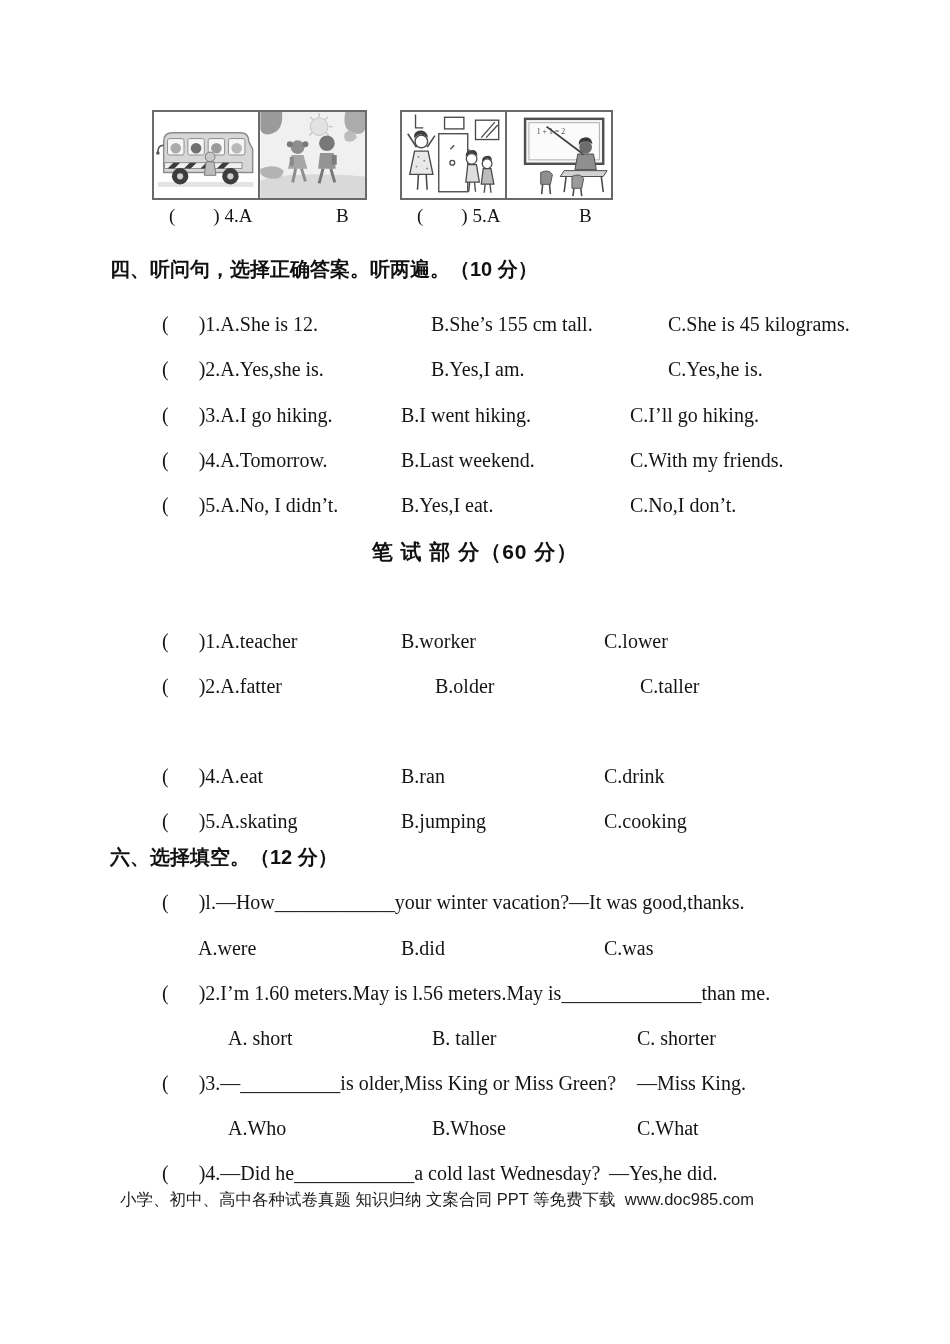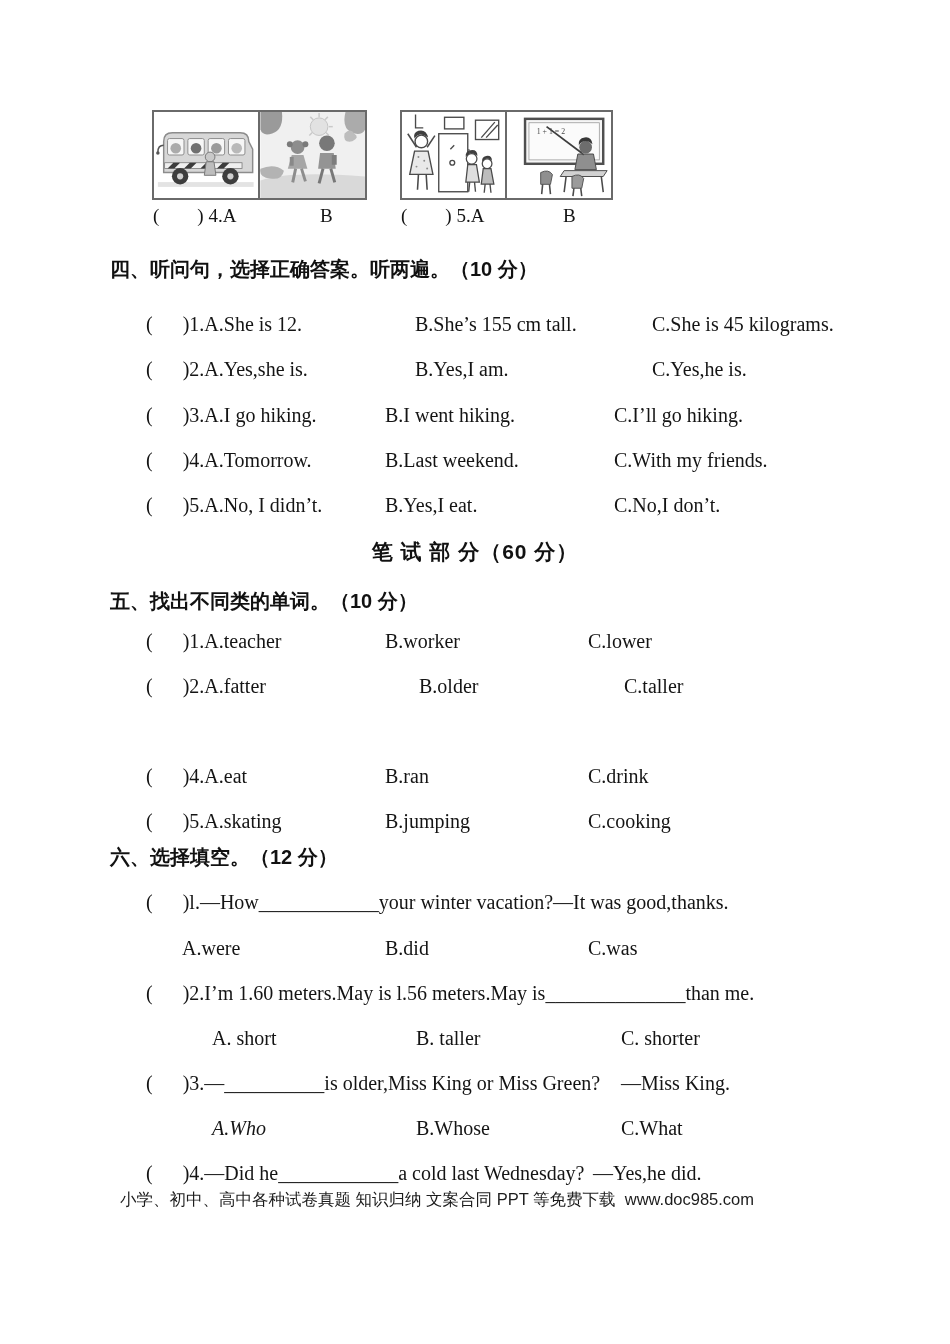--- a/index.html
+++ b/index.html
@@ -23,21 +23,21 @@
     flex:1 1 50%;
     border-right:2px solid #6a6a6a;
     box-sizing:border-box;
     overflow:hidden;
     background:#fff;
   }
   .pic-cell:last-child { border-right:none; }
   .pic-cell svg { display:block; width:100%; height:100%; }
 
   
-  .row { position:absolute; left:0; width:780px; height:22px; }
+  .row { position:absolute; left:16px; width:780px; height:22px; }
   .cell {
     position:absolute; top:0;
     font-size:20px; line-height:20px;
     white-space:pre;
     color:#141414;
   }
   .caption .cell { font-size:19px; }
   .cn-header {
     position:absolute; left:110px;
     font-family:"Liberation Sans", sans-serif;
@@ -239,21 +239,20 @@
     <span class="cell" style="left:614px;">C.With my friends.</span>
   </div>
   <div class="row" style="top:495px;font-family:Liberation Serif, serif;">
     <span class="cell" style="left:146px;">(      )5.A.No, I didn’t.</span>
     <span class="cell" style="left:385px;">B.Yes,I eat.</span>
     <span class="cell" style="left:614px;">C.No,I don’t.</span>
   </div>
 
   <div class="center-header" style="top:539px;">笔 试 部 分（60 分）</div>
 
-  <div class="cn-header" style="top:589px;">五、找出不同类的单词。（10 分）</div>
 
   <div class="row" style="top:631px;">
     <span class="cell" style="left:146px;">(      )1.A.teacher</span>
     <span class="cell" style="left:385px;">B.worker</span>
     <span class="cell" style="left:588px;">C.lower</span>
   </div>
   <div class="row" style="top:676px;">
     <span class="cell" style="left:146px;">(      )2.A.fatter</span>
     <span class="cell" style="left:419px;">B.older</span>
     <span class="cell" style="left:624px;">C.taller</span>
@@ -288,21 +287,21 @@
     <span class="cell" style="left:212px;">A. short</span>
     <span class="cell" style="left:416px;">B. taller</span>
     <span class="cell" style="left:621px;">C. shorter</span>
   </div>
 
   <div class="row" style="top:1073px;">
     <span class="cell" style="left:146px;">(      )3.—__________is older,Miss King or Miss Green?</span>
     <span class="cell" style="left:621px;">—Miss King.</span>
   </div>
   <div class="row" style="top:1118px;">
-    <span class="cell" style="left:212px;font-style:italic;">A.Who</span>
+    <span class="cell" style="left:212px;">A.Who</span>
     <span class="cell" style="left:416px;">B.Whose</span>
     <span class="cell" style="left:621px;">C.What</span>
   </div>
 
   <div class="row" style="top:1163px;">
     <span class="cell" style="left:146px;">(      )4.—Did he____________a cold last Wednesday?</span>
     <span class="cell" style="left:593px;">—Yes,he did.</span>
   </div>
 
   <div class="footer" style="top:1189px;">小学、初中、高中各种试卷真题 知识归纳 文案合同 PPT 等免费下载  www.doc985.com</div>

